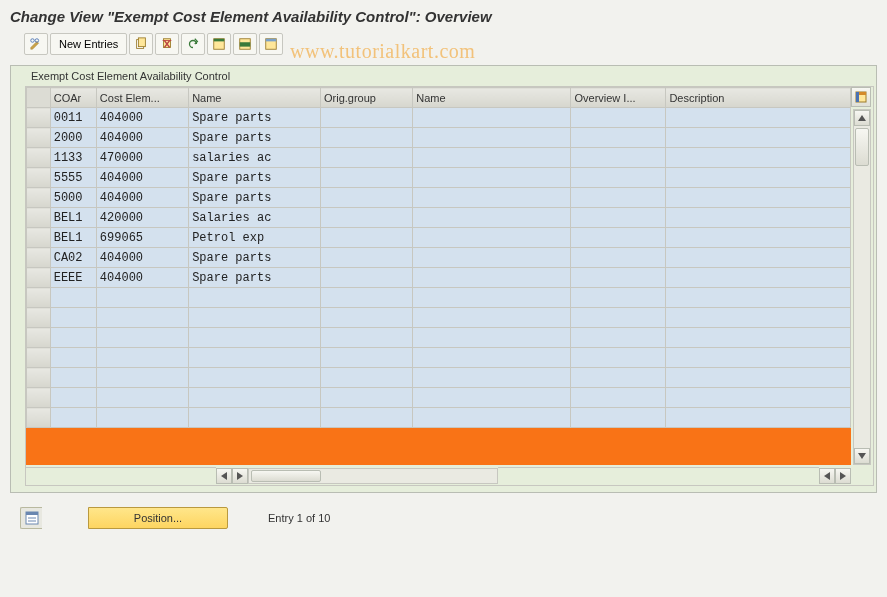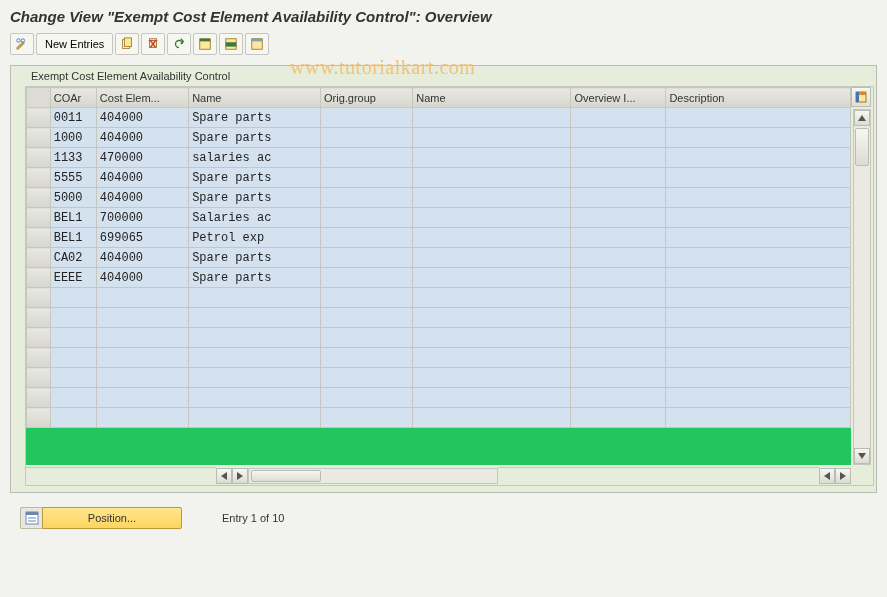--- a/index.html
+++ b/index.html
@@ -18,20 +18,21 @@
     font-style: italic;
     color: #333;
     padding: 8px 10px 4px 10px;
   }
   .toolbar {
     display: flex;
     align-items: center;
     padding: 4px 0 6px 10px;
     gap: 2px;
     position: relative;
+    margin-left: 14px;
   }
   .toolbar .tbtn {
     display: inline-flex; align-items: center; justify-content: center;
     height: 22px; min-width: 22px;
     padding: 0 4px;
     background: #f7f7f2;
     border: 1px solid #c7c7c0;
     border-radius: 2px;
     cursor: pointer;
   }
@@ -41,21 +42,21 @@
     border: 1px solid #c7c7c0;
     height: 22px;
     line-height: 20px;
     border-radius: 2px;
     cursor: pointer;
   }
   .toolbar svg { width: 14px; height: 14px; }
   .watermark {
     position: absolute;
     left: 290px;
-    top: 56px;
+    top: 40px;
     font-size: 20px;
     color: #f2c27a;
     font-weight: 500;
     letter-spacing: 0.5px;
     pointer-events: none;
     font-family: Georgia, serif;
   }
   .group-box {
     margin: 4px 10px;
     border: 1px solid #b9bdb3;
@@ -69,21 +70,21 @@
   .table-wrap {
     position: relative;
     height: 400px;
     background: #e6eedb;
     border: 1px solid #c7c7c0;
   }
   .table-scroll {
     position: absolute;
     left: 0; right: 22px; top: 0; bottom: 20px;
     overflow: hidden;
-    background: #22c55e;
+    background: #f97316;
   }
   table.grid {
     border-collapse: collapse;
     width: 100%;
     table-layout: fixed;
   }
   table.grid th, table.grid td {
     border: 1px solid #c7c7c0;
     height: 20px;
     padding: 1px 3px;
@@ -163,20 +164,21 @@
   }
   .hscroll .spacer { flex:1; border-top:1px solid #c7c7c0; height:100%;}
 
   .bottom-bar {
     display:flex; align-items:center; gap: 20px;
     padding: 10px 20px;
   }
   .position-btn {
     display:flex; align-items:center;
     cursor:pointer;
+    gap:46px;
   }
   .position-btn .icon-part {
     width: 22px; height: 22px;
     background: #e8e8e0; border: 1px solid #b9b99f;
     display:flex;align-items:center;justify-content:center;
     border-right:none;
     border-radius: 2px 0 0 2px;
   }
   .position-btn .text-part {
     width: 140px; height: 22px;
@@ -281,21 +283,21 @@
               <td class="cell">0011</td>
               <td class="cell">404000</td>
               <td class="cell">Spare parts</td>
               <td class="cell"></td>
               <td class="cell"></td>
               <td class="cell"></td>
               <td class="cell"></td>
             </tr>
             <tr>
               <td class="row-selector"></td>
-              <td class="cell">1000</td>
+              <td class="cell">2000</td>
               <td class="cell">404000</td>
               <td class="cell">Spare parts</td>
               <td class="cell"></td>
               <td class="cell"></td>
               <td class="cell"></td>
               <td class="cell"></td>
             </tr>
             <tr>
               <td class="row-selector"></td>
               <td class="cell">1133</td>
@@ -322,21 +324,21 @@
               <td class="cell">404000</td>
               <td class="cell">Spare parts</td>
               <td class="cell"></td>
               <td class="cell"></td>
               <td class="cell"></td>
               <td class="cell"></td>
             </tr>
             <tr>
               <td class="row-selector"></td>
               <td class="cell">BEL1</td>
-              <td class="cell">700000</td>
+              <td class="cell">420000</td>
               <td class="cell">Salaries ac</td>
               <td class="cell"></td>
               <td class="cell"></td>
               <td class="cell"></td>
               <td class="cell"></td>
             </tr>
             <tr>
               <td class="row-selector"></td>
               <td class="cell">BEL1</td>
               <td class="cell">699065</td>

